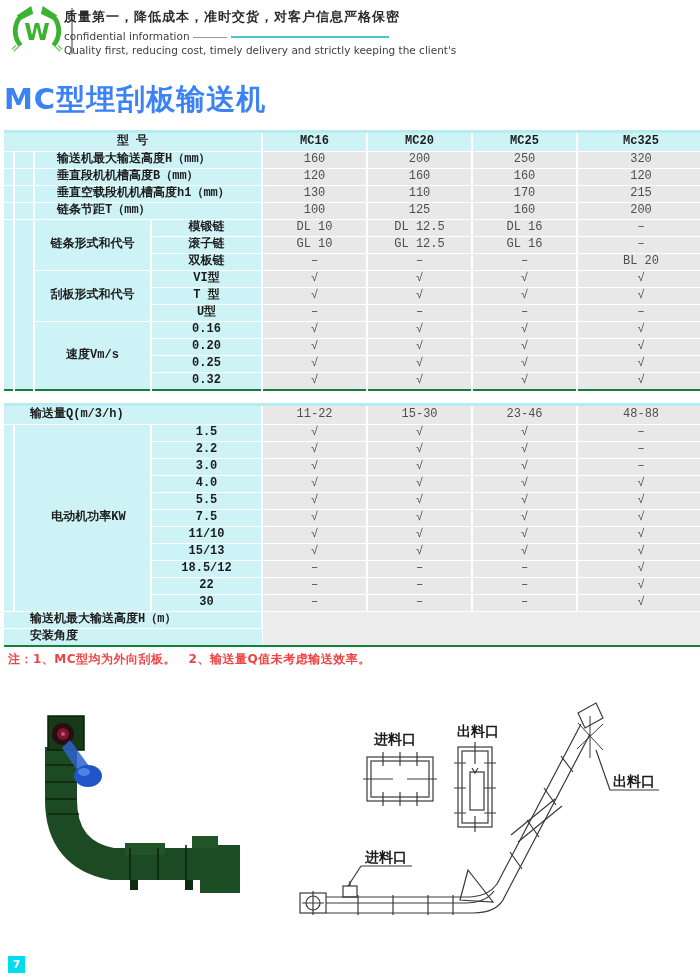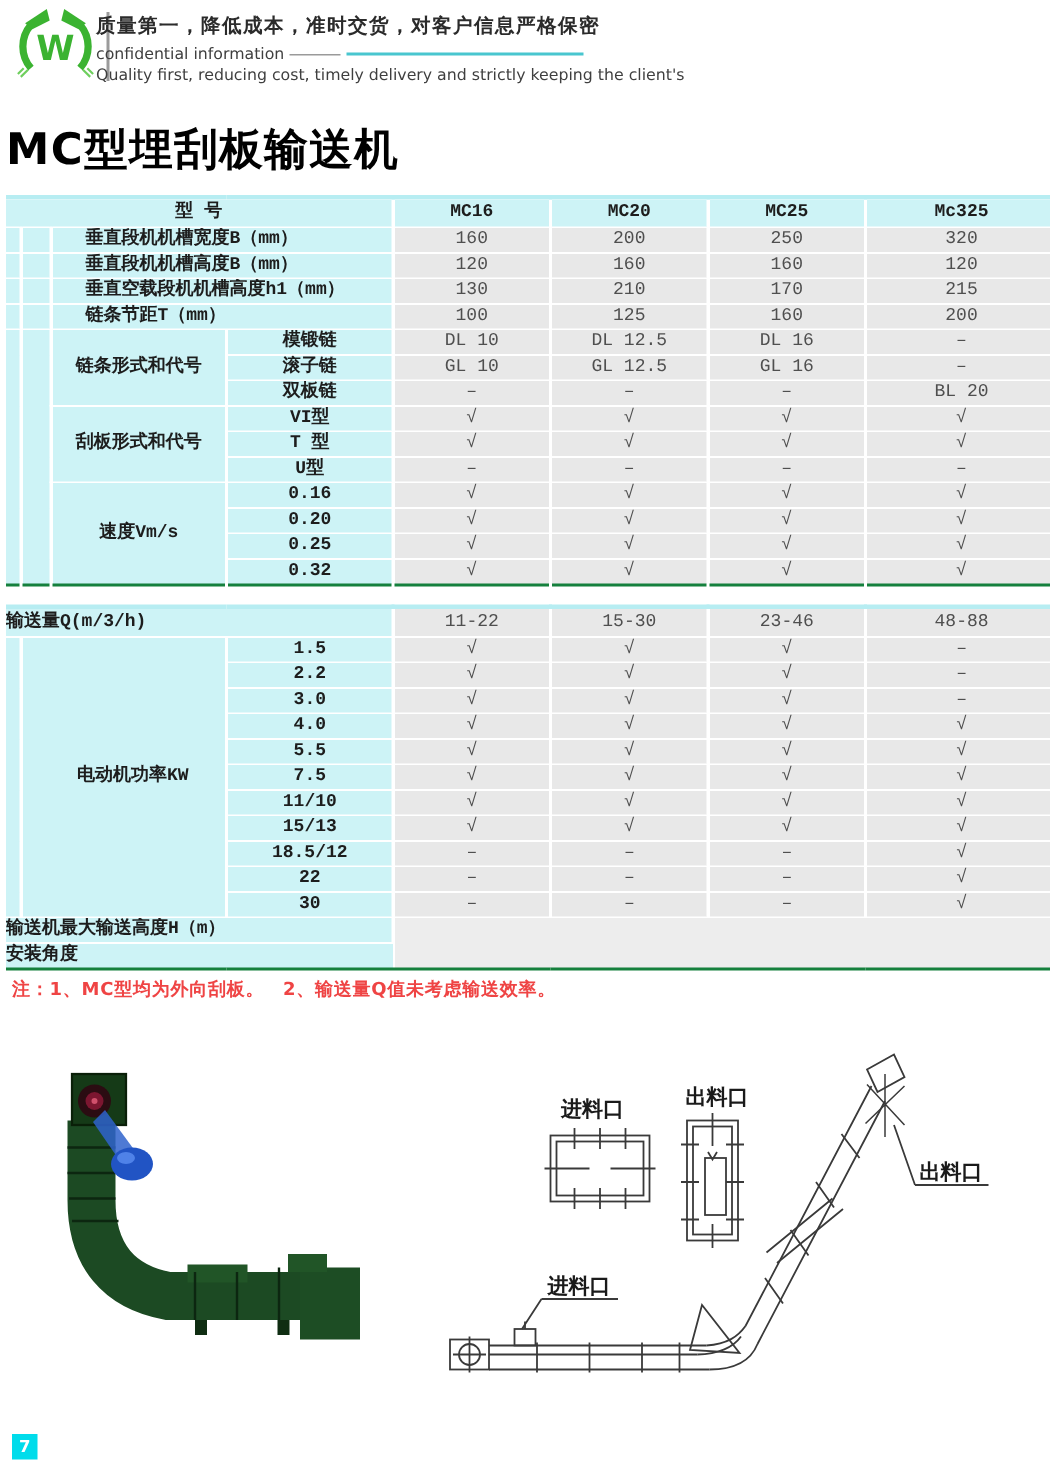--- a/index.html
+++ b/index.html
@@ -10,32 +10,32 @@
   .hdrband{position:absolute;left:0;top:0;width:700px;height:70px;}
   .logo{position:absolute;left:8px;top:4px;}
   .hdr-divider{position:absolute;left:71px;top:8px;width:2px;height:46px;background:#9b9b9b;}
   .slogans{position:absolute;left:64px;top:8px;width:560px;}
   .slogan-cn{font-size:13px;color:#2b2b2b;font-weight:600;letter-spacing:1px;margin-bottom:4px;}
   .slogan-en{font-size:10.5px;color:#3f3f3f;line-height:1.3;}
   .line-gray{display:inline-block;width:34px;height:1px;background:#9a9a9a;vertical-align:middle;margin-left:3px;}
   .line-teal{display:inline-block;width:158px;height:2px;background:#49c6cf;vertical-align:middle;margin-left:4px;}
 
   
-  .title{position:absolute;left:4px;top:80px;font-size:29px;font-weight:bold;color:#000000;letter-spacing:1px;}
+  .title{position:absolute;left:4px;top:80px;font-size:29px;font-weight:bold;color:#3b82f6;letter-spacing:1px;}
 
   
   .spec{position:absolute;left:4px;width:700px;border-collapse:collapse;table-layout:fixed;
         border-top:3px solid #b7edf2;border-bottom:2px solid #15803d;font-family:Liberation Mono, monospace;}
   .spec td{height:16px;padding:0;font-size:11.5px;line-height:1.1;border-right:2px solid #fff;
            border-bottom:1px solid #fff;overflow:hidden;white-space:nowrap;}
   .spec td:last-child{border-right:none;}
   td.l{background:#cdf3f6;color:#1d1d1d;font-weight:600;font-size:12px;}
   td.c{text-align:center;}
   td.pl{text-align:left;padding-left:22px;}
-  td.pl2{text-align:left;}
+  td.pl2{text-align:left;padding-left:26px;}
   td.pl3{text-align:center;padding-left:12px;margin-left:21px;}
   td.v{background:#e8e8e8;text-align:center;color:#4f4f4f;font-size:12px;}
   td.emp{background:#ededed;}
   tr.hdr td{height:18px;font-size:12px;}
   .t1{top:130px;}
   .t2{top:403px;}
 
   .note{position:absolute;left:8px;top:651px;font-size:12px;color:#ef4444;font-weight:600;letter-spacing:.5px;}
 
   
@@ -90,41 +90,41 @@
         <tr class="hdr">
       <td class="l c" colspan="4">型  号</td>
       <td class="l c">MC16</td>
       <td class="l c">MC20</td>
       <td class="l c">MC25</td>
       <td class="l c">Mc325</td>
     </tr>
     <tr>
       <td class="l"></td>
           <td class="l"></td>
-      <td class="l pl" colspan="2">垂直段机机槽宽度B（mm）</td>
+      <td class="l pl" colspan="2">输送机最大输送高度H（mm）</td>
       <td class="v">160</td>
       <td class="v">200</td>
       <td class="v">250</td>
       <td class="v">320</td>
     </tr>
     <tr>
       <td class="l"></td>
           <td class="l"></td>
       <td class="l pl" colspan="2">垂直段机机槽高度B（mm）</td>
       <td class="v">120</td>
       <td class="v">160</td>
       <td class="v">160</td>
       <td class="v">120</td>
     </tr>
     <tr>
       <td class="l"></td>
           <td class="l"></td>
       <td class="l pl" colspan="2">垂直空载段机机槽高度h1（mm）</td>
       <td class="v">130</td>
-      <td class="v">210</td>
+      <td class="v">110</td>
       <td class="v">170</td>
       <td class="v">215</td>
     </tr>
     <tr>
       <td class="l"></td>
           <td class="l"></td>
       <td class="l pl" colspan="2">链条节距T（mm）</td>
       <td class="v">100</td>
       <td class="v">125</td>
       <td class="v">160</td>

